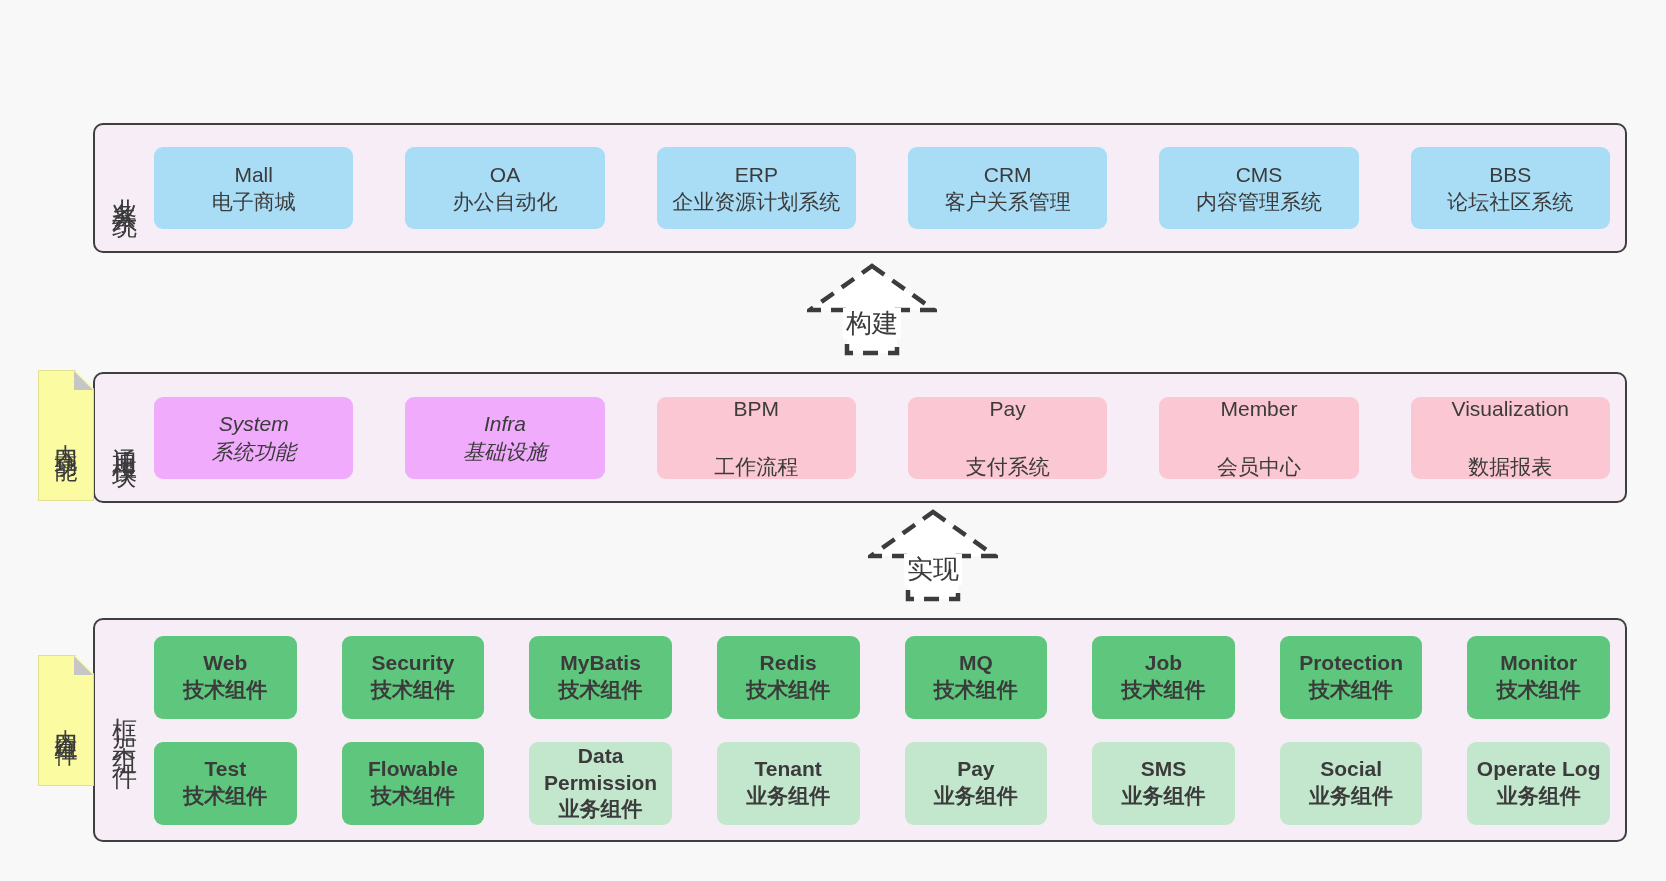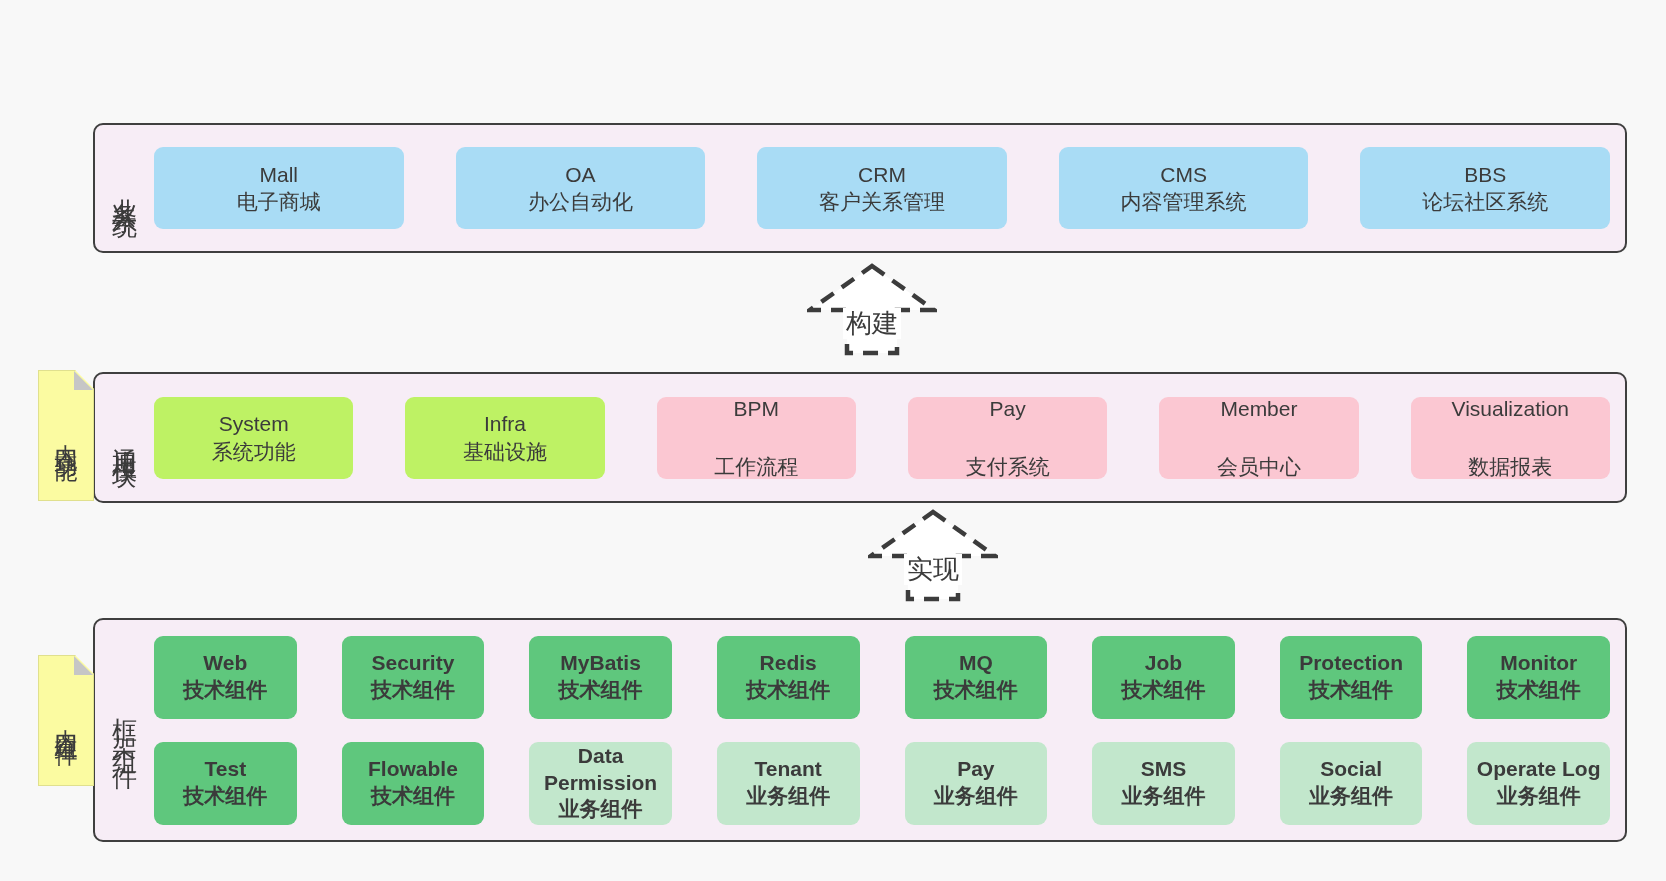--- a/index.html
+++ b/index.html
@@ -46,21 +46,21 @@
     flex: 1; height: 82px;
     border-radius: 9px;
     display: flex; flex-direction: column;
     justify-content: center; align-items: center;
     text-align: center;
     font-size: 21px; line-height: 1.3;
   }
   .box span { display: block; }
 
   .blue   { background: #a9dcf5; }
-  .red    { background: #bef264; }
+  .red    { background: #f0abfc; font-style: italic; }
   .pink   { background: #fbc7d2; gap: 31px; }
   .green  { background: #5fc77d; }
   .lgreen { background: #c2e7cc; }
 
   
   .framework-rows {
     flex: 1; display: flex; flex-direction: column; gap: 23px;
     margin: 0 15px 0 17px;
     font-weight: bold;
   }
@@ -117,20 +117,24 @@
     <div class="boxes">
       <div class="box blue">
         <span>Mall</span>
         <span>电子商城</span>
       </div>
       <div class="box blue">
         <span>OA</span>
         <span>办公自动化</span>
       </div>
       <div class="box blue">
+        <span>ERP</span>
+        <span>企业资源计划系统</span>
+      </div>
+      <div class="box blue">
         <span>CRM</span>
         <span>客户关系管理</span>
       </div>
       <div class="box blue">
         <span>CMS</span>
         <span>内容管理系统</span>
       </div>
       <div class="box blue">
         <span>BBS</span>
         <span>论坛社区系统</span>

